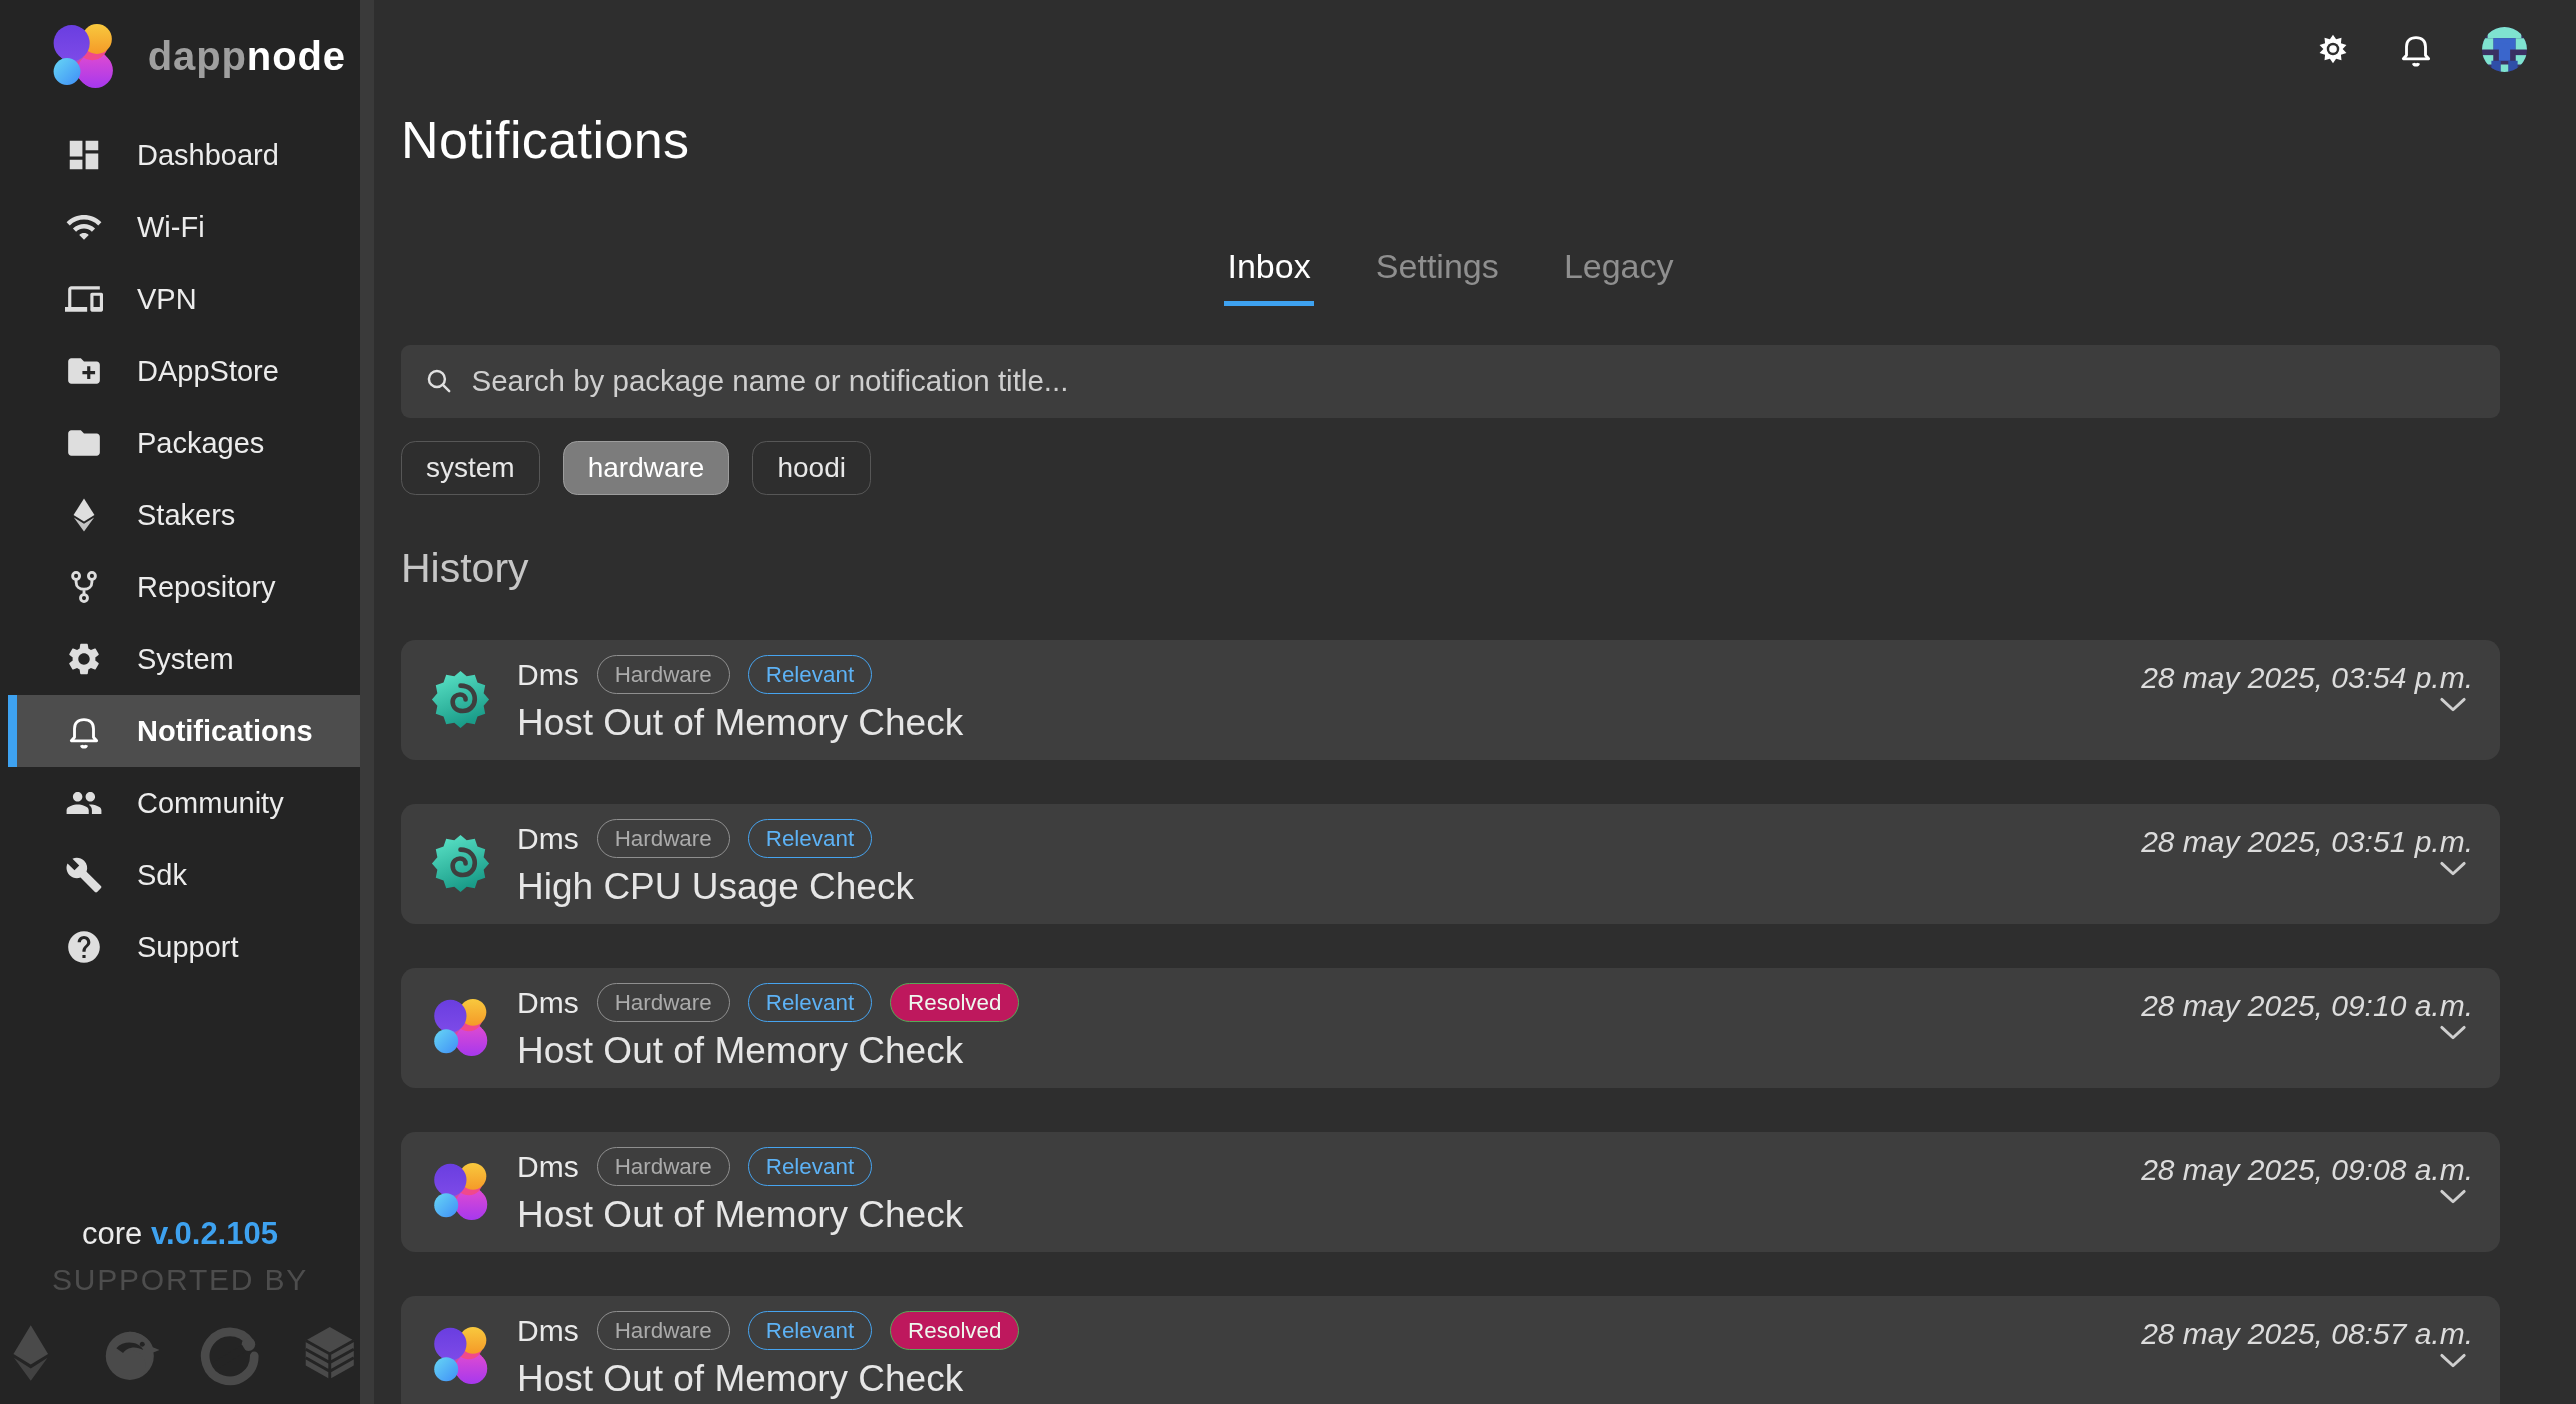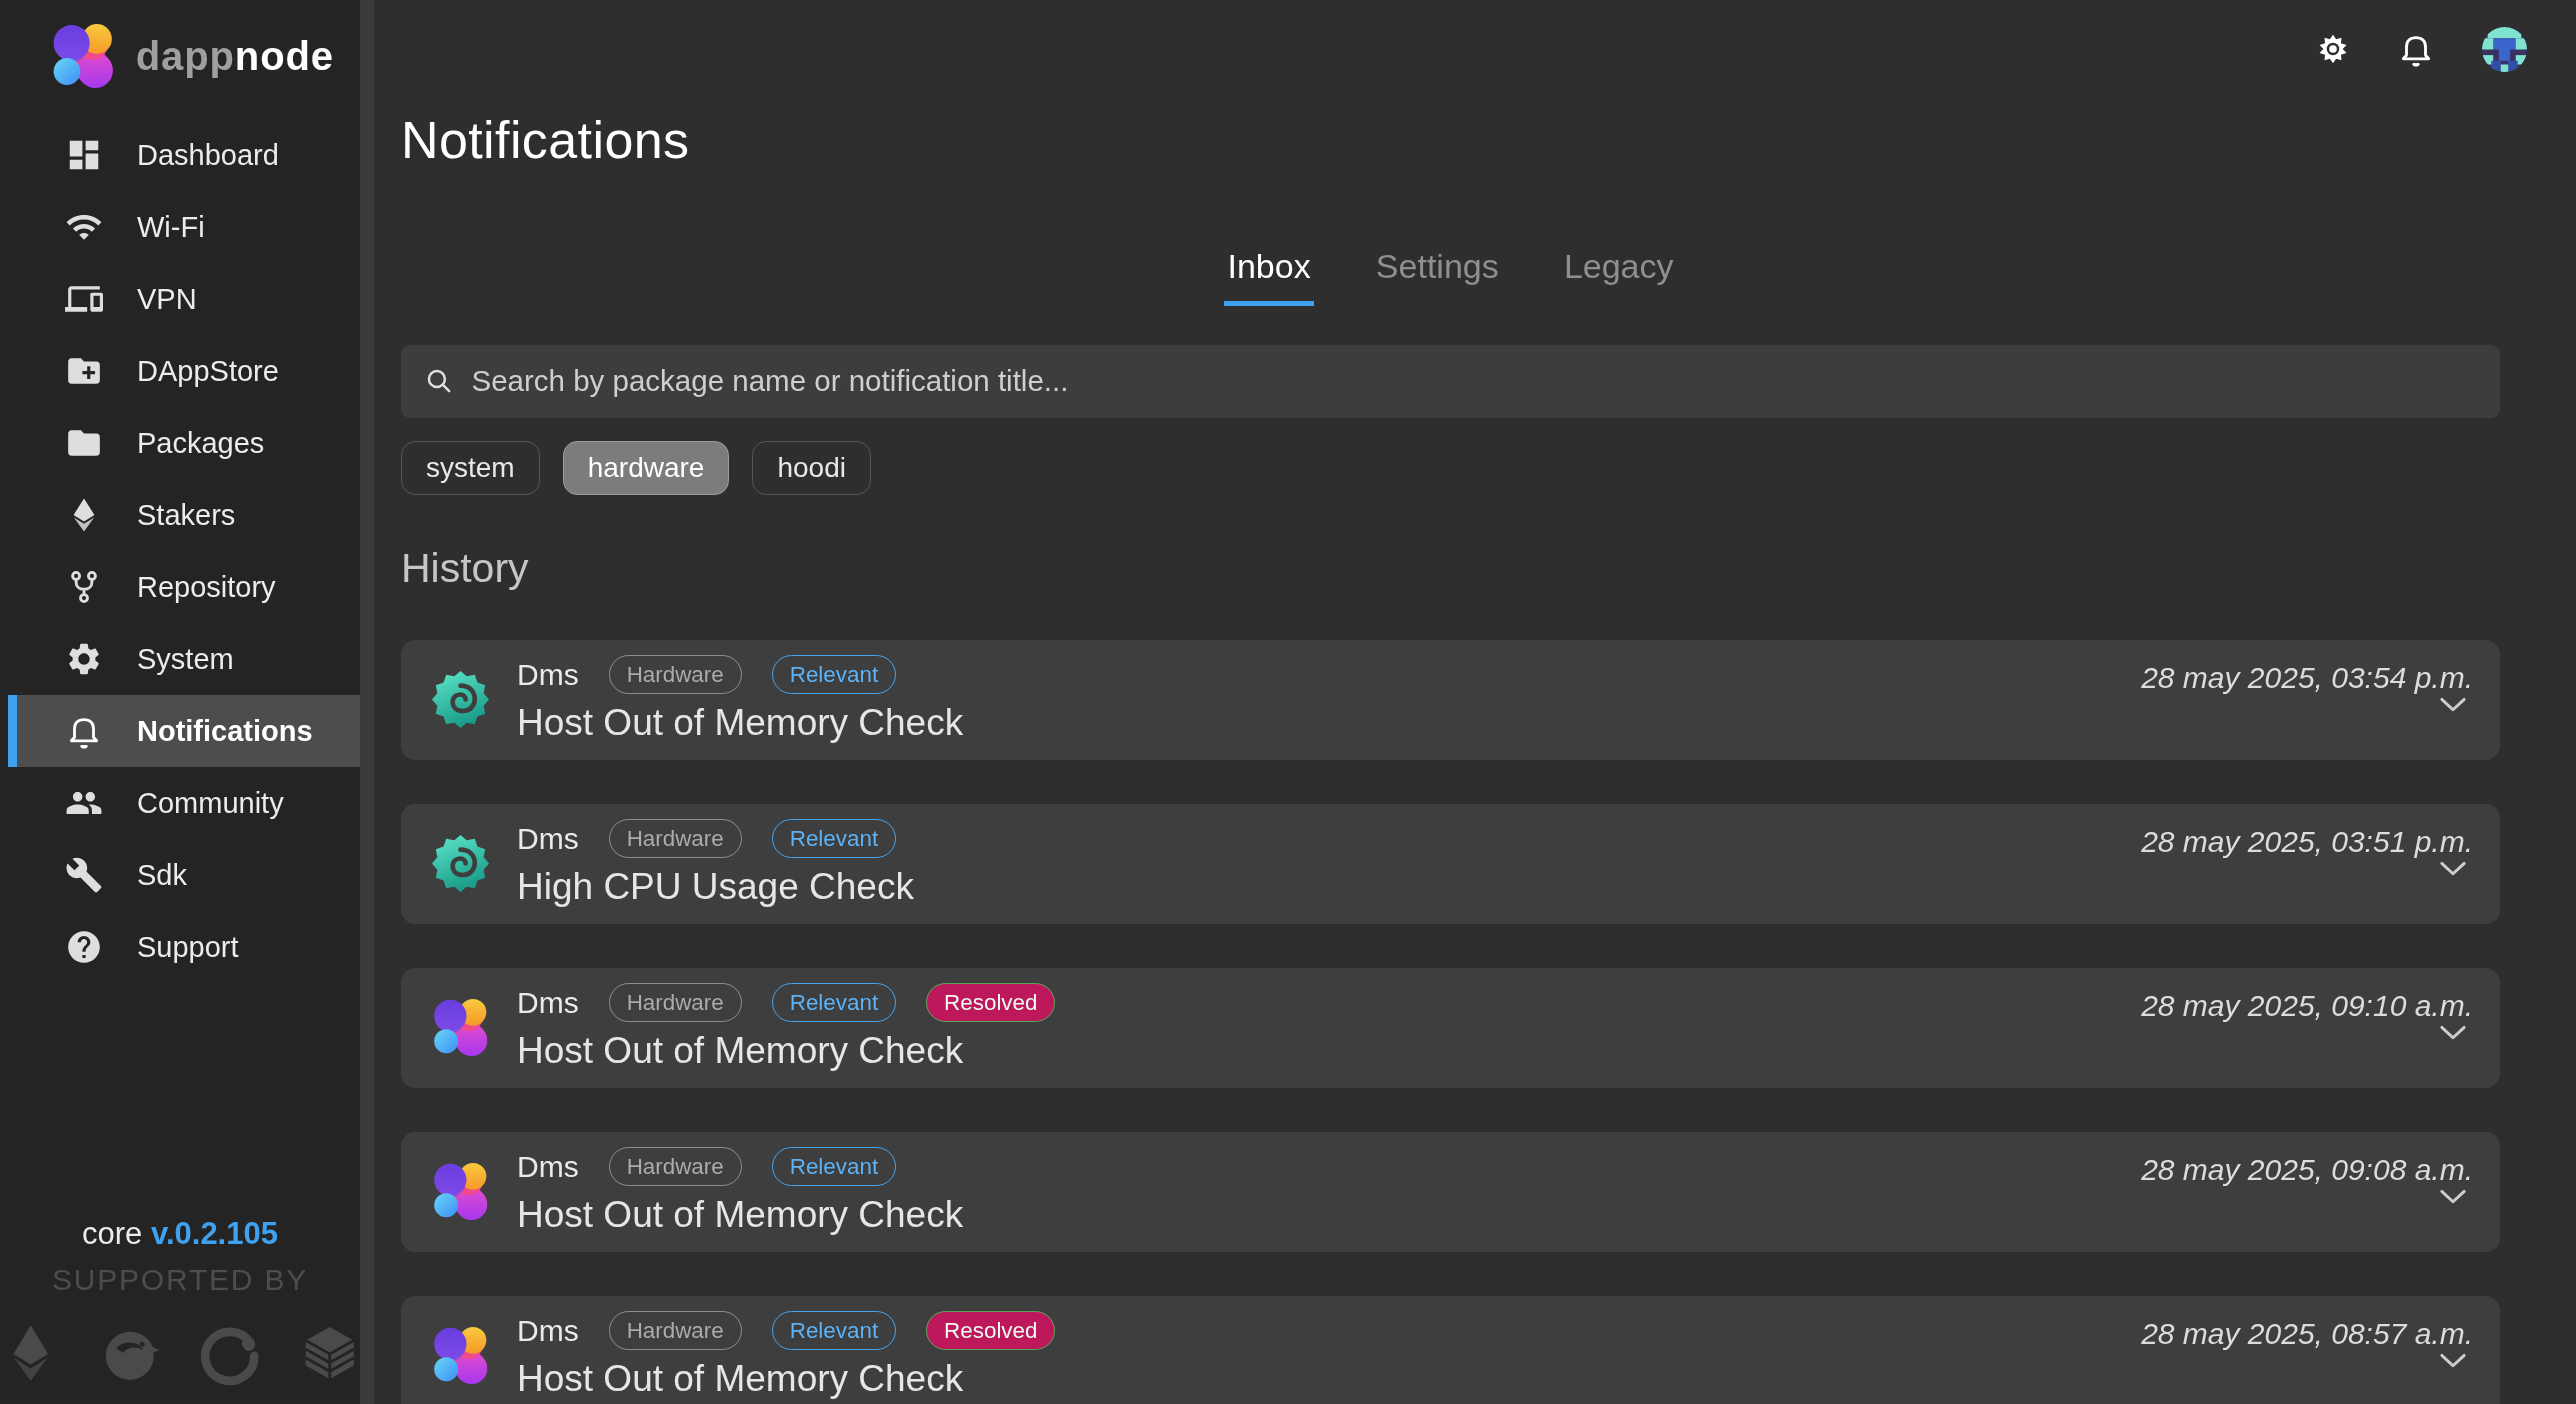--- a/index.html
+++ b/index.html
@@ -9,21 +9,21 @@
     background:#2e2e2e; font-family:"Liberation Sans", sans-serif; color:#e8e8e8;
   }
 
   
   .sidebar { position:absolute; left:0; top:0; width:360px; height:1404px; background:#242424; }
   .side-strip { position:absolute; left:360px; top:0; width:14.3px; height:1404px; background:#3a3a3a; }
 
   .logo-row { display:flex; align-items:center; gap:19.7px; padding:23px 0 0 50px; cursor:pointer; }
   .logo-row svg { width:66px; height:66px; }
   .wordmark { font-size:40px; font-weight:700; letter-spacing:0.9px; }
-  .wordmark .wm-gray { color:#9f9f9f; }
+  .wordmark .wm-gray { color:#9f9f9f;margin-left:12px; }
   .wordmark .wm-white { color:#ffffff; }
 
   .menu { margin-top:30px;padding-left:8px; }
   .side-item { height:72px; display:flex; align-items:center; padding-left:57px; position:relative; cursor:pointer; }
   .side-item svg { width:38px; height:38px; flex:none; color:#dedede; }
   .side-item .lbl { margin-left:34px; font-size:29px; color:#ececec; }
   .side-item.active { background:#4d4d4d; }
   .side-item.active::before { content:""; position:absolute; left:0; top:0; width:9px; height:100%; background:#3ea2f0; }
   .side-item.active .lbl { font-weight:700; color:#ffffff; }
   .side-item.active svg { color:#ffffff; }
@@ -57,21 +57,21 @@
   .chip { height:54px; padding:0 24px; display:flex; align-items:center; border-radius:14.3px; font-size:28px; color:#e8e8e8; background:transparent; border:1.8px solid #575757; cursor:pointer; font-family:inherit; }
   .chip.selected { background:#7c7c7c; border-color:#9d9d9d; color:#ffffff; }
 
   .section-title { margin:50px 0 0; font-size:41px; line-height:1.15; font-weight:500; color:#c6c6c6; }
 
   .list { margin-top:48px; }
   .note { height:120px; border-radius:14.3px; background:#3e3e3e; display:flex; align-items:center; padding:0 27px 0 30px; margin-bottom:44px; cursor:pointer; }
   .note-icon { width:59px; height:59px; margin-right:27px; flex:none; }
   .note-icon svg { width:59px; height:59px; display:block; }
   .note-main { display:flex; flex-direction:column; justify-content:center; gap:8px; }
-  .line1 { display:flex; align-items:center; gap:30px; }
+  .line1 { display:flex; align-items:center; gap:18px; }
   .src { font-size:30px; color:#eaeaea; }
   .badge { font-size:22.4px; line-height:1; padding:7.2px 17px; border-radius:894px; border:1.8px solid transparent; }
   .badge-hw  { border-color:#8f8f8f; color:#ababab; }
   .badge-rel { border-color:#46a4f0; color:#5db2f5; }
   .badge-res { background:#be185d; border-color:#57a957; color:#eef8ee; }
   .note-title { font-size:37px; color:#e6e6e6; }
   .note-right { margin-left:auto; align-self:stretch; display:flex; flex-direction:column; align-items:flex-end; padding-top:21.5px; gap:0;text-align:right; }
   .timestamp { font-style:italic; font-size:30px; color:#dcdcdc; white-space:nowrap; }
   .chev { background:none; border:none; padding:1.8px 3.6px; cursor:pointer; line-height:0; }
 </style>

